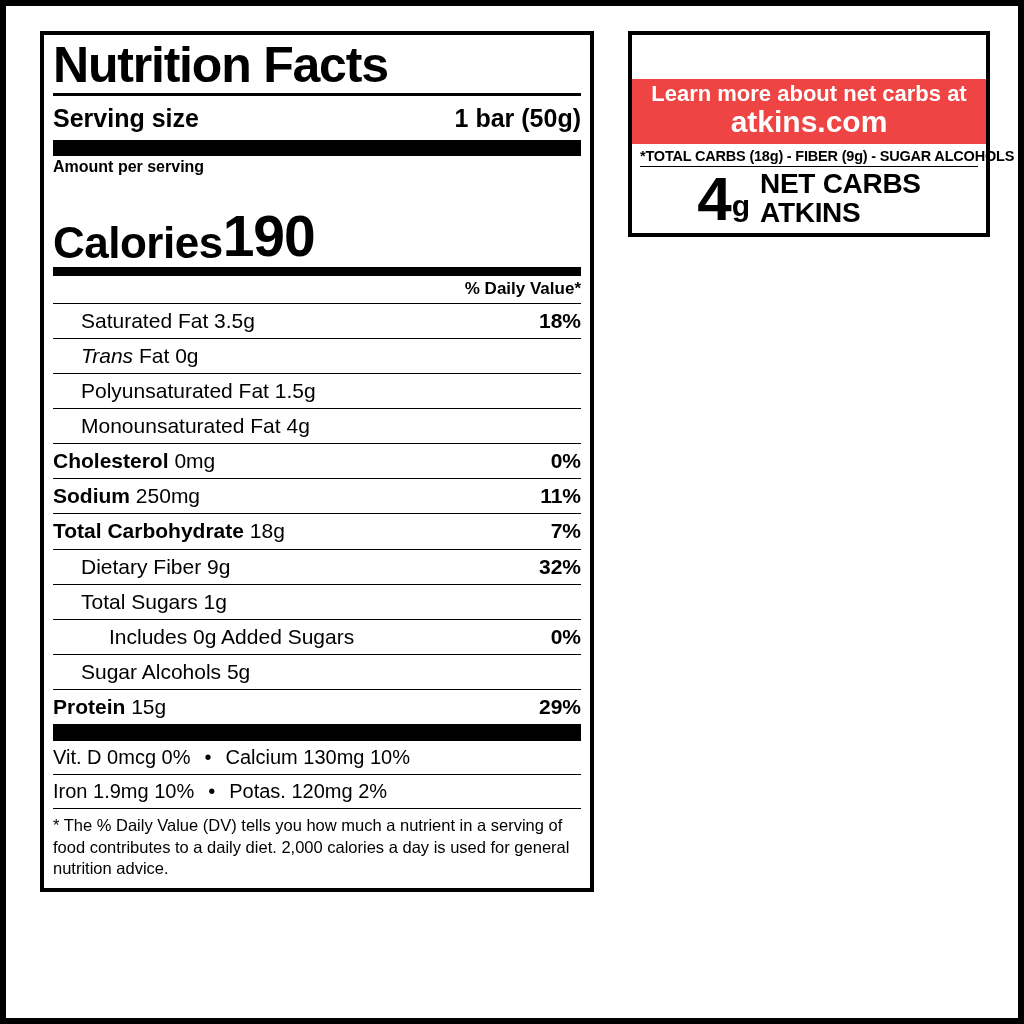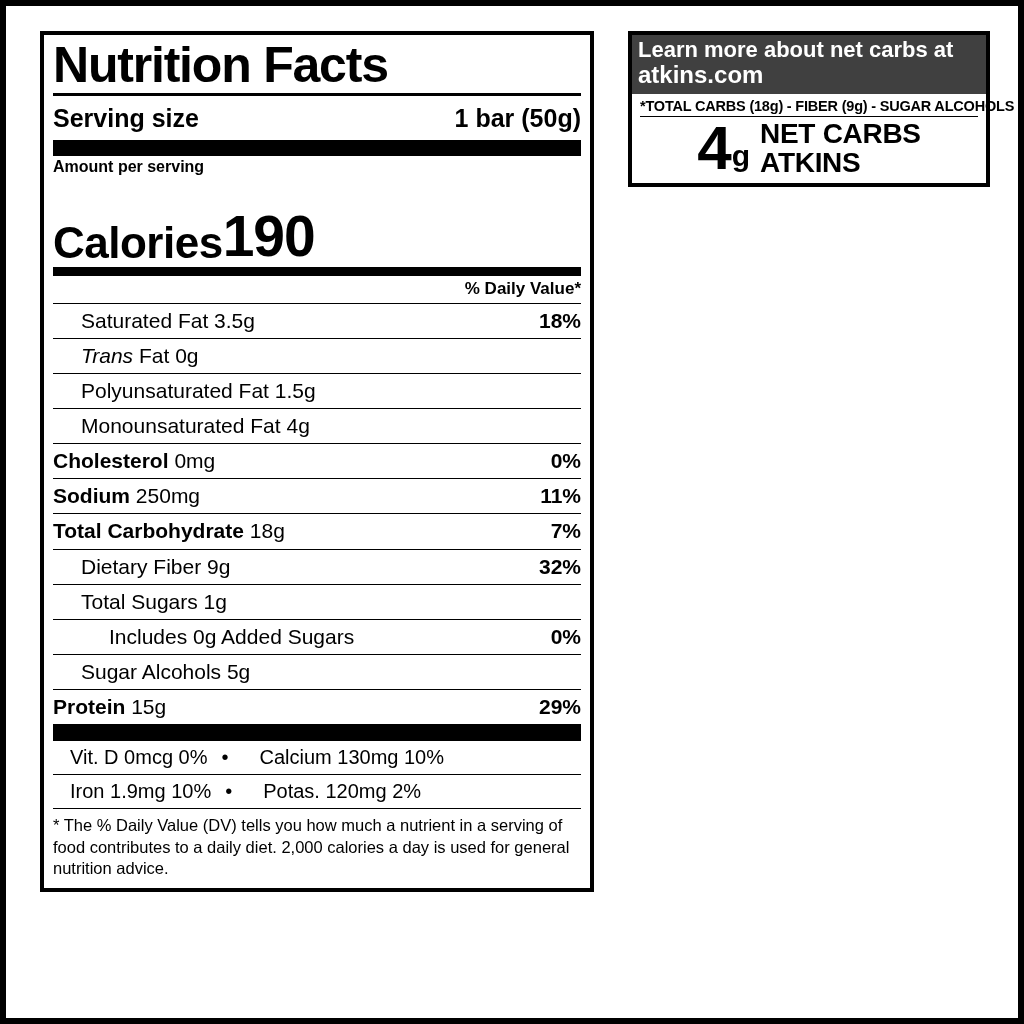--- a/index.html
+++ b/index.html
@@ -107,21 +107,21 @@
   .italic { font-style: italic; }
 
   .vit-block { }
   .vit-row {
     display: flex;
     font-size: 20px;
     padding: 5px 0 5px 0;
     border-top: 1px solid #000;
     line-height: 1.15;
   }
-  .vit-row .cell { white-space: nowrap; margin-left: 17px; }
+  .vit-row .cell { white-space: nowrap; }
   .vit-row .dot { padding: 0 14px; }
   .vit-row .sp { flex: 1; }
 
   .footnote {
     font-size: 16.5px;
     line-height: 1.3;
     padding: 6px 0 0 0;
     border-top: 1px solid #000;
   }
 
@@ -129,33 +129,34 @@
   .nc-panel {
     position: absolute;
     left: 628px;
     top: 31px;
     width: 362px;
     border: 4px solid #000;
     box-sizing: border-box;
     background: #fff;
   }
   .nc-head {
-    background: #404040;
+    background: #ef4444;
     color: #fff;
-    text-align: left;
+    text-align: center;
     padding: 3px 6px 6px 6px;
+    margin-top: 44px;
   }
   .nc-head .l1 {
     font-size: 22px;
     font-weight: bold;
     line-height: 1.08;
     white-space: nowrap;
   }
   .nc-head .l2 {
-    font-size: 24px;
+    font-size: 30px;
     font-weight: bold;
     line-height: 1.08;
   }
   .nc-body {
     padding: 4px 8px 6px 8px;
   }
   .nc-math {
     text-align: center;
     font-size: 14.5px;
     font-weight: bold;

